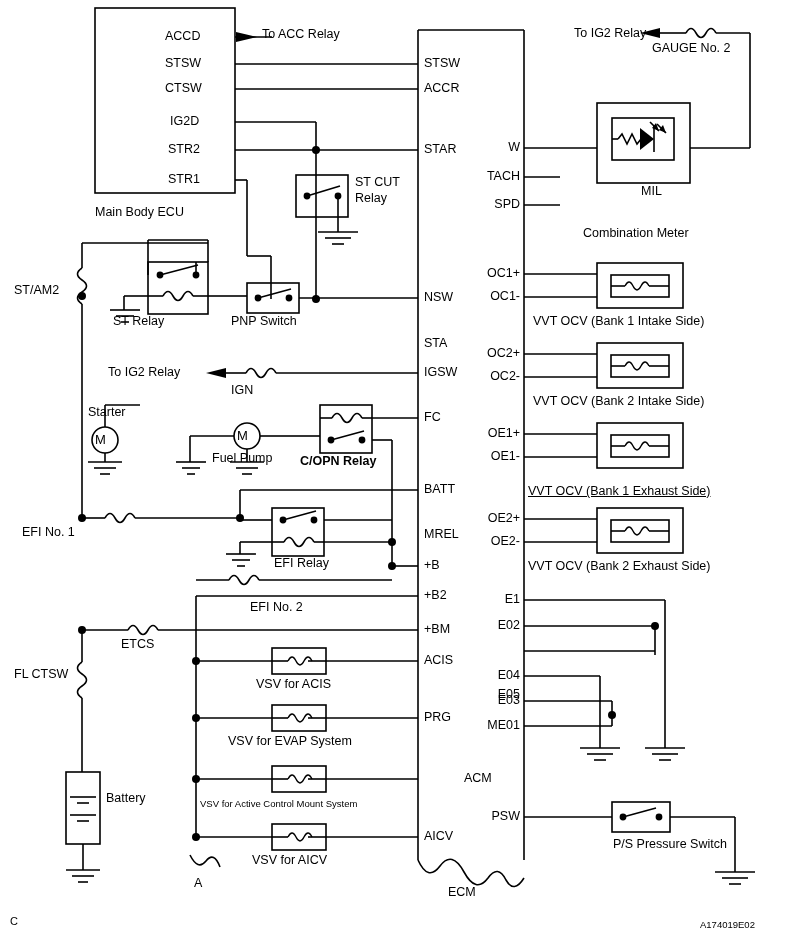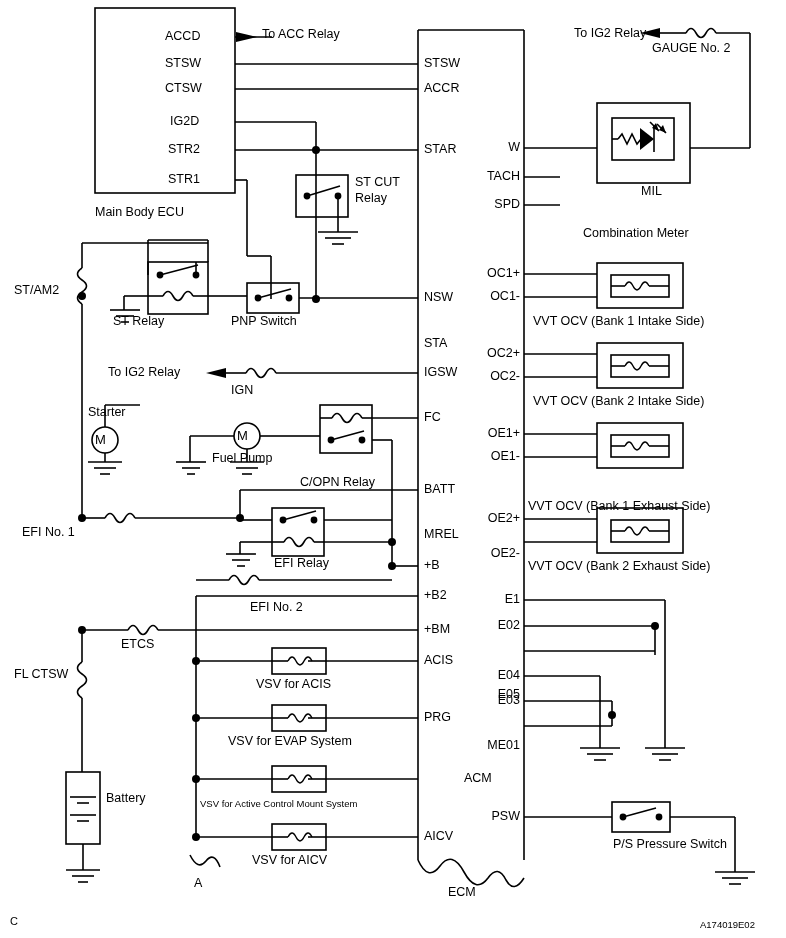--- a/index.html
+++ b/index.html
@@ -341,52 +341,52 @@
 <div class="lbl r" style="left:460px;top:141px;width:60px;">W</div>
 <div class="lbl r" style="left:460px;top:170px;width:60px;">TACH</div>
 <div class="lbl r" style="left:460px;top:198px;width:60px;">SPD</div>
 <div class="lbl r" style="left:460px;top:267px;width:60px;">OC1+</div>
 <div class="lbl r" style="left:460px;top:290px;width:60px;">OC1-</div>
 <div class="lbl r" style="left:460px;top:347px;width:60px;">OC2+</div>
 <div class="lbl r" style="left:460px;top:370px;width:60px;">OC2-</div>
 <div class="lbl r" style="left:460px;top:427px;width:60px;">OE1+</div>
 <div class="lbl r" style="left:460px;top:450px;width:60px;">OE1-</div>
 <div class="lbl r" style="left:460px;top:512px;width:60px;">OE2+</div>
-<div class="lbl r" style="left:460px;top:547px;width:60px;">OE2-</div>
+<div class="lbl r" style="left:460px;top:535px;width:60px;">OE2-</div>
 <div class="lbl r" style="left:460px;top:593px;width:60px;">E1</div>
 <div class="lbl r" style="left:460px;top:619px;width:60px;">E02</div>
 <div class="lbl r" style="left:460px;top:644px;width:60px;margin-top:44px;">E05</div>
 <div class="lbl r" style="left:460px;top:669px;width:60px;">E04</div>
 <div class="lbl r" style="left:460px;top:694px;width:60px;">E03</div>
-<div class="lbl r" style="left:455px;top:719px;width:65px;margin-top:20px;">ME01</div>
+<div class="lbl r" style="left:455px;top:719px;width:65px;">ME01</div>
 <div class="lbl r" style="left:460px;top:810px;width:60px;">PSW</div>
 
 <div class="lbl" style="left:448px;top:886px;">ECM</div>
 <div class="lbl" style="left:194px;top:877px;">A</div>
 
 <div class="lbl" style="left:641px;top:185px;">MIL</div>
 <div class="lbl" style="left:583px;top:227px;">Combination Meter</div>
 <div class="lbl" style="left:533px;top:315px;">VVT OCV (Bank 1 Intake Side)</div>
 <div class="lbl" style="left:533px;top:395px;">VVT OCV (Bank 2 Intake Side)</div>
-<div class="lbl" style="left:528px;top:500px;">VVT OCV (Bank 1 Exhaust Side)</div>
+<div class="lbl" style="left:528px;top:485px;text-decoration:underline;">VVT OCV (Bank 1 Exhaust Side)</div>
 <div class="lbl" style="left:528px;top:560px;">VVT OCV (Bank 2 Exhaust Side)</div>
 <div class="lbl" style="left:613px;top:838px;">P/S Pressure Switch</div>
 
 <div class="lbl" style="left:355px;top:176px;text-align:center;">ST CUT</div>
 <div class="lbl" style="left:355px;top:192px;">Relay</div>
 <div class="lbl" style="left:14px;top:284px;">ST/AM2</div>
 <div class="lbl" style="left:113px;top:315px;">ST Relay</div>
 <div class="lbl" style="left:231px;top:315px;">PNP Switch</div>
 <div class="lbl" style="left:108px;top:366px;">To IG2 Relay</div>
 <div class="lbl" style="left:231px;top:384px;">IGN</div>
 <div class="lbl" style="left:88px;top:406px;">Starter</div>
 <div class="lbl" style="left:95px;top:433px;font-size:13px;">M</div>
 <div class="lbl" style="left:237px;top:429px;font-size:13px;">M</div>
 <div class="lbl" style="left:212px;top:452px;">Fuel Pump</div>
-<div class="lbl" style="left:300px;top:476px;">C/OPN Relay</div>
+<div class="lbl" style="left:300px;top:455px;font-weight:bold;">C/OPN Relay</div>
 <div class="lbl" style="left:22px;top:526px;">EFI No. 1</div>
 <div class="lbl" style="left:274px;top:557px;">EFI Relay</div>
 <div class="lbl" style="left:250px;top:601px;">EFI No. 2</div>
 <div class="lbl" style="left:121px;top:638px;">ETCS</div>
 <div class="lbl" style="left:14px;top:668px;">FL CTSW</div>
 <div class="lbl" style="left:106px;top:792px;">Battery</div>
 <div class="lbl" style="left:256px;top:678px;">VSV for ACIS</div>
 <div class="lbl" style="left:228px;top:735px;text-align:right;">VSV for EVAP System</div>
 <div class="lbl xs" style="left:200px;top:797px;">VSV for Active Control Mount System</div>
 <div class="lbl" style="left:252px;top:854px;">VSV for AICV</div>

